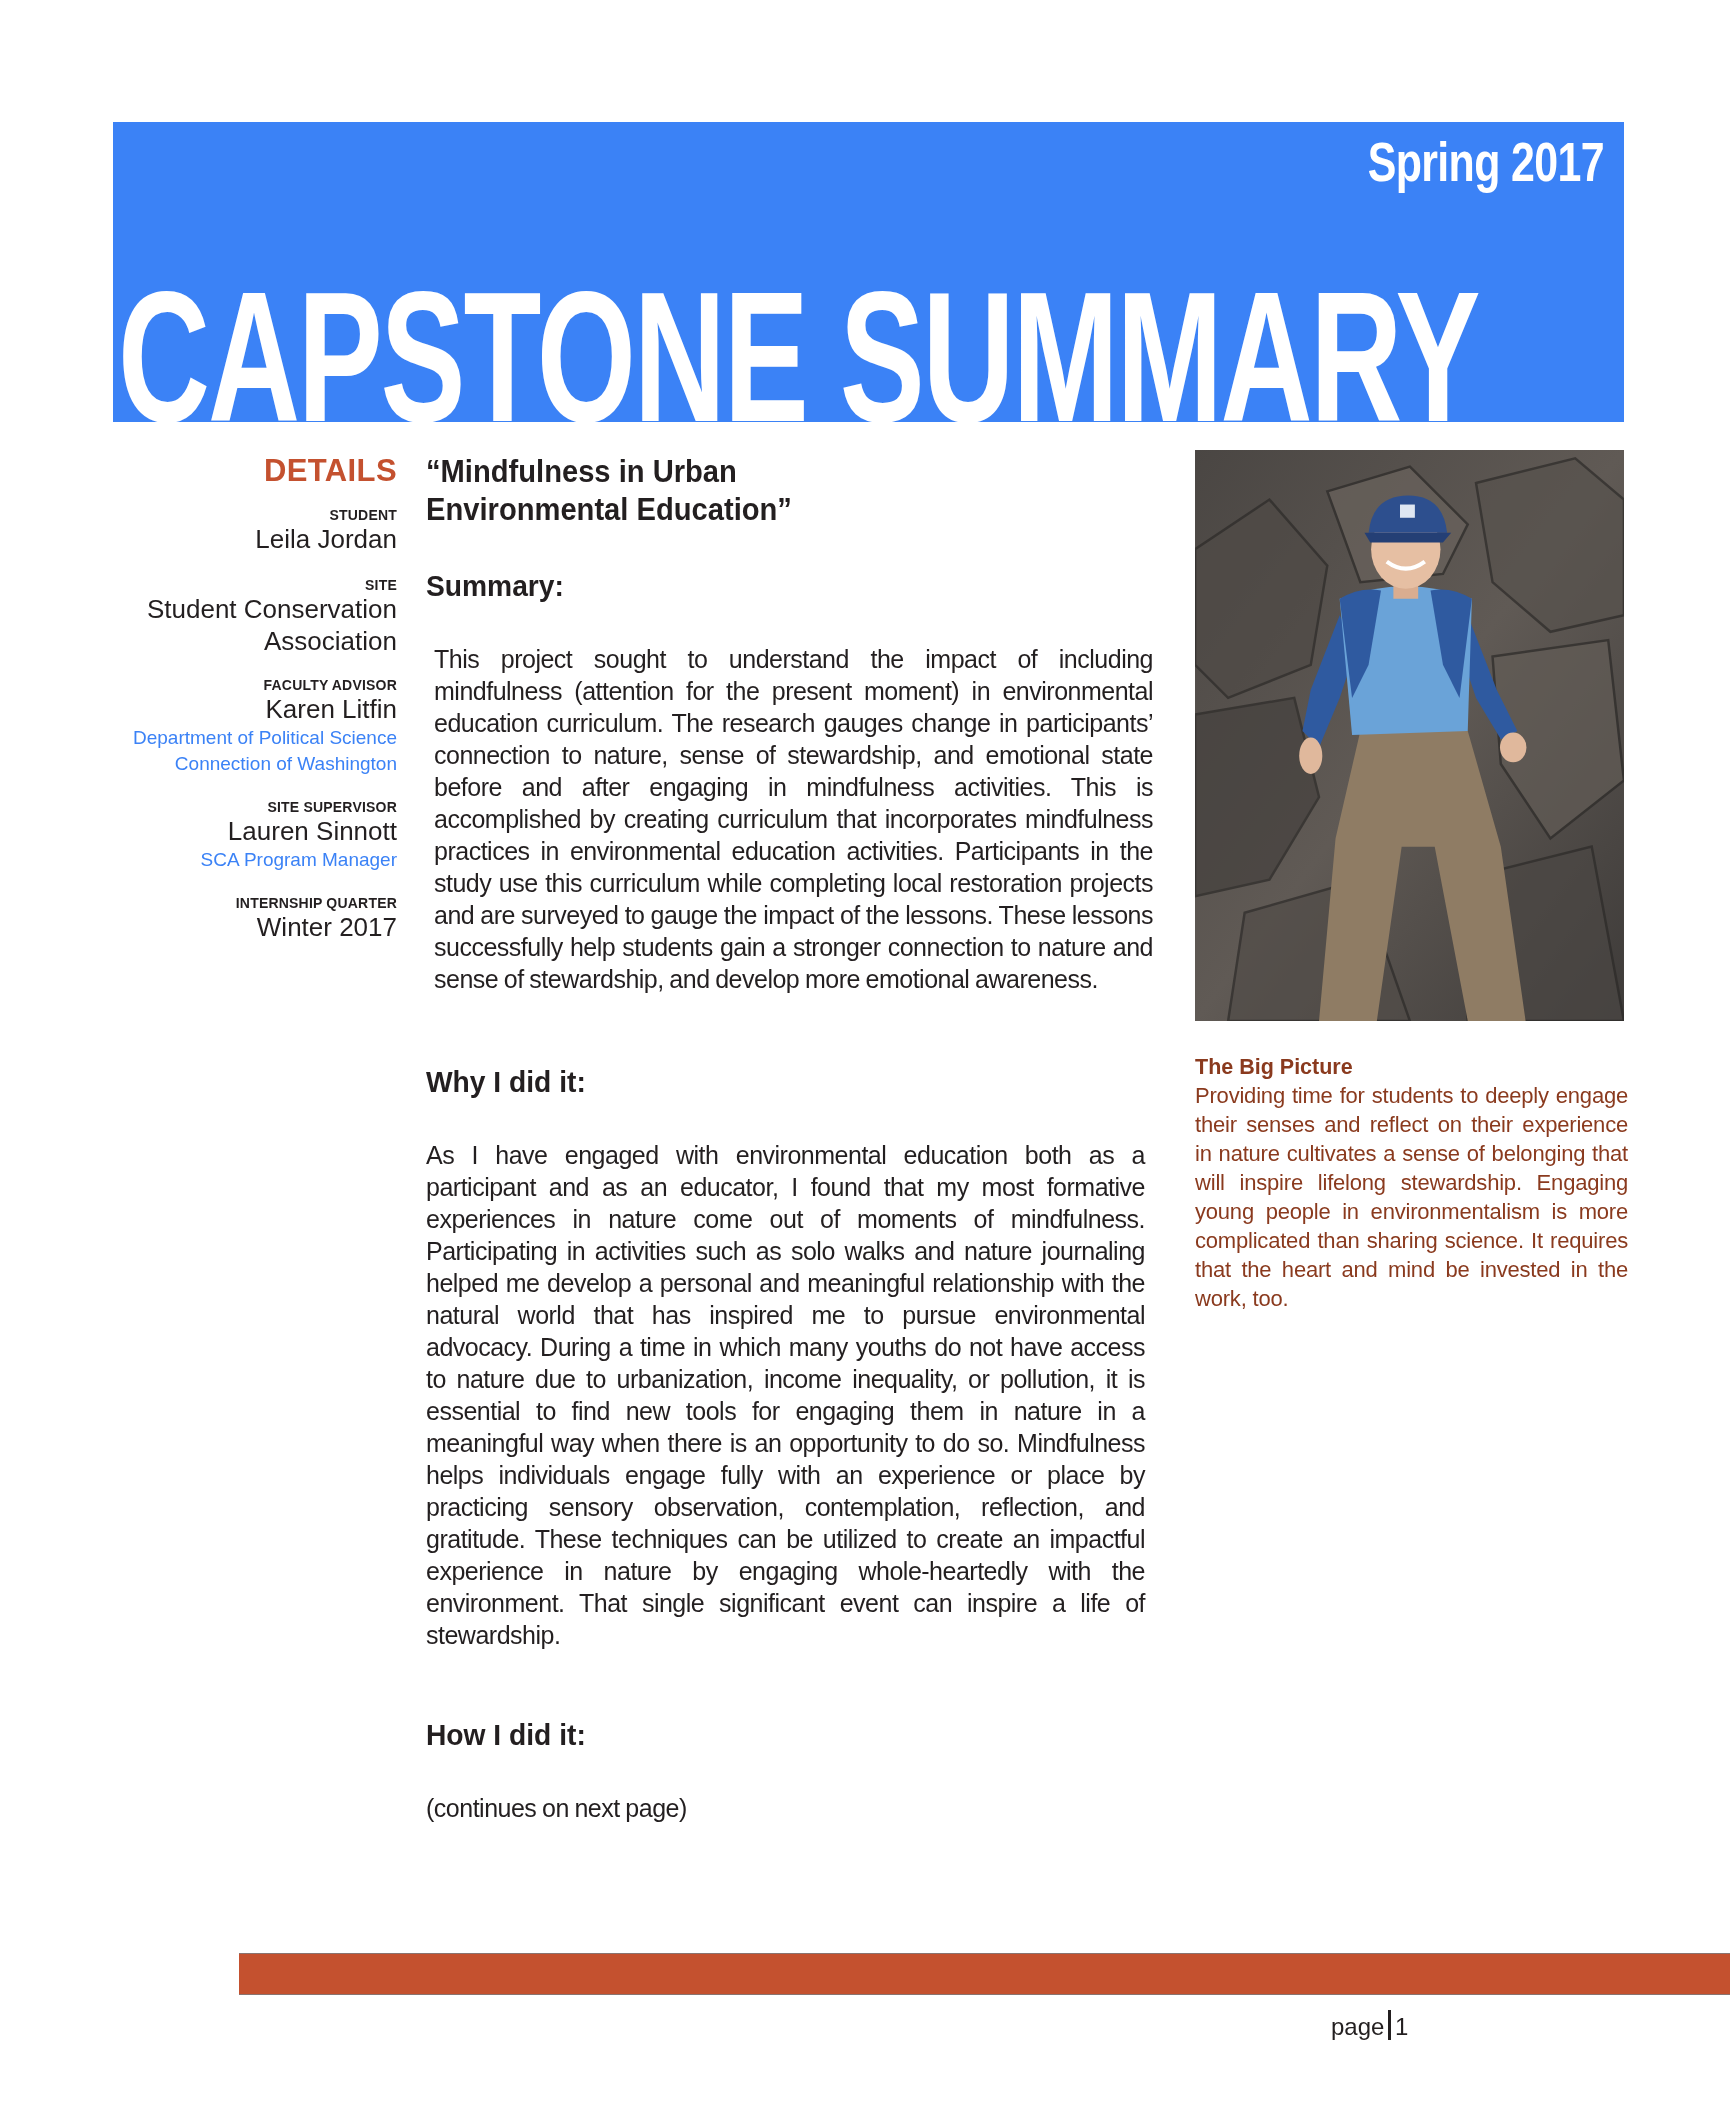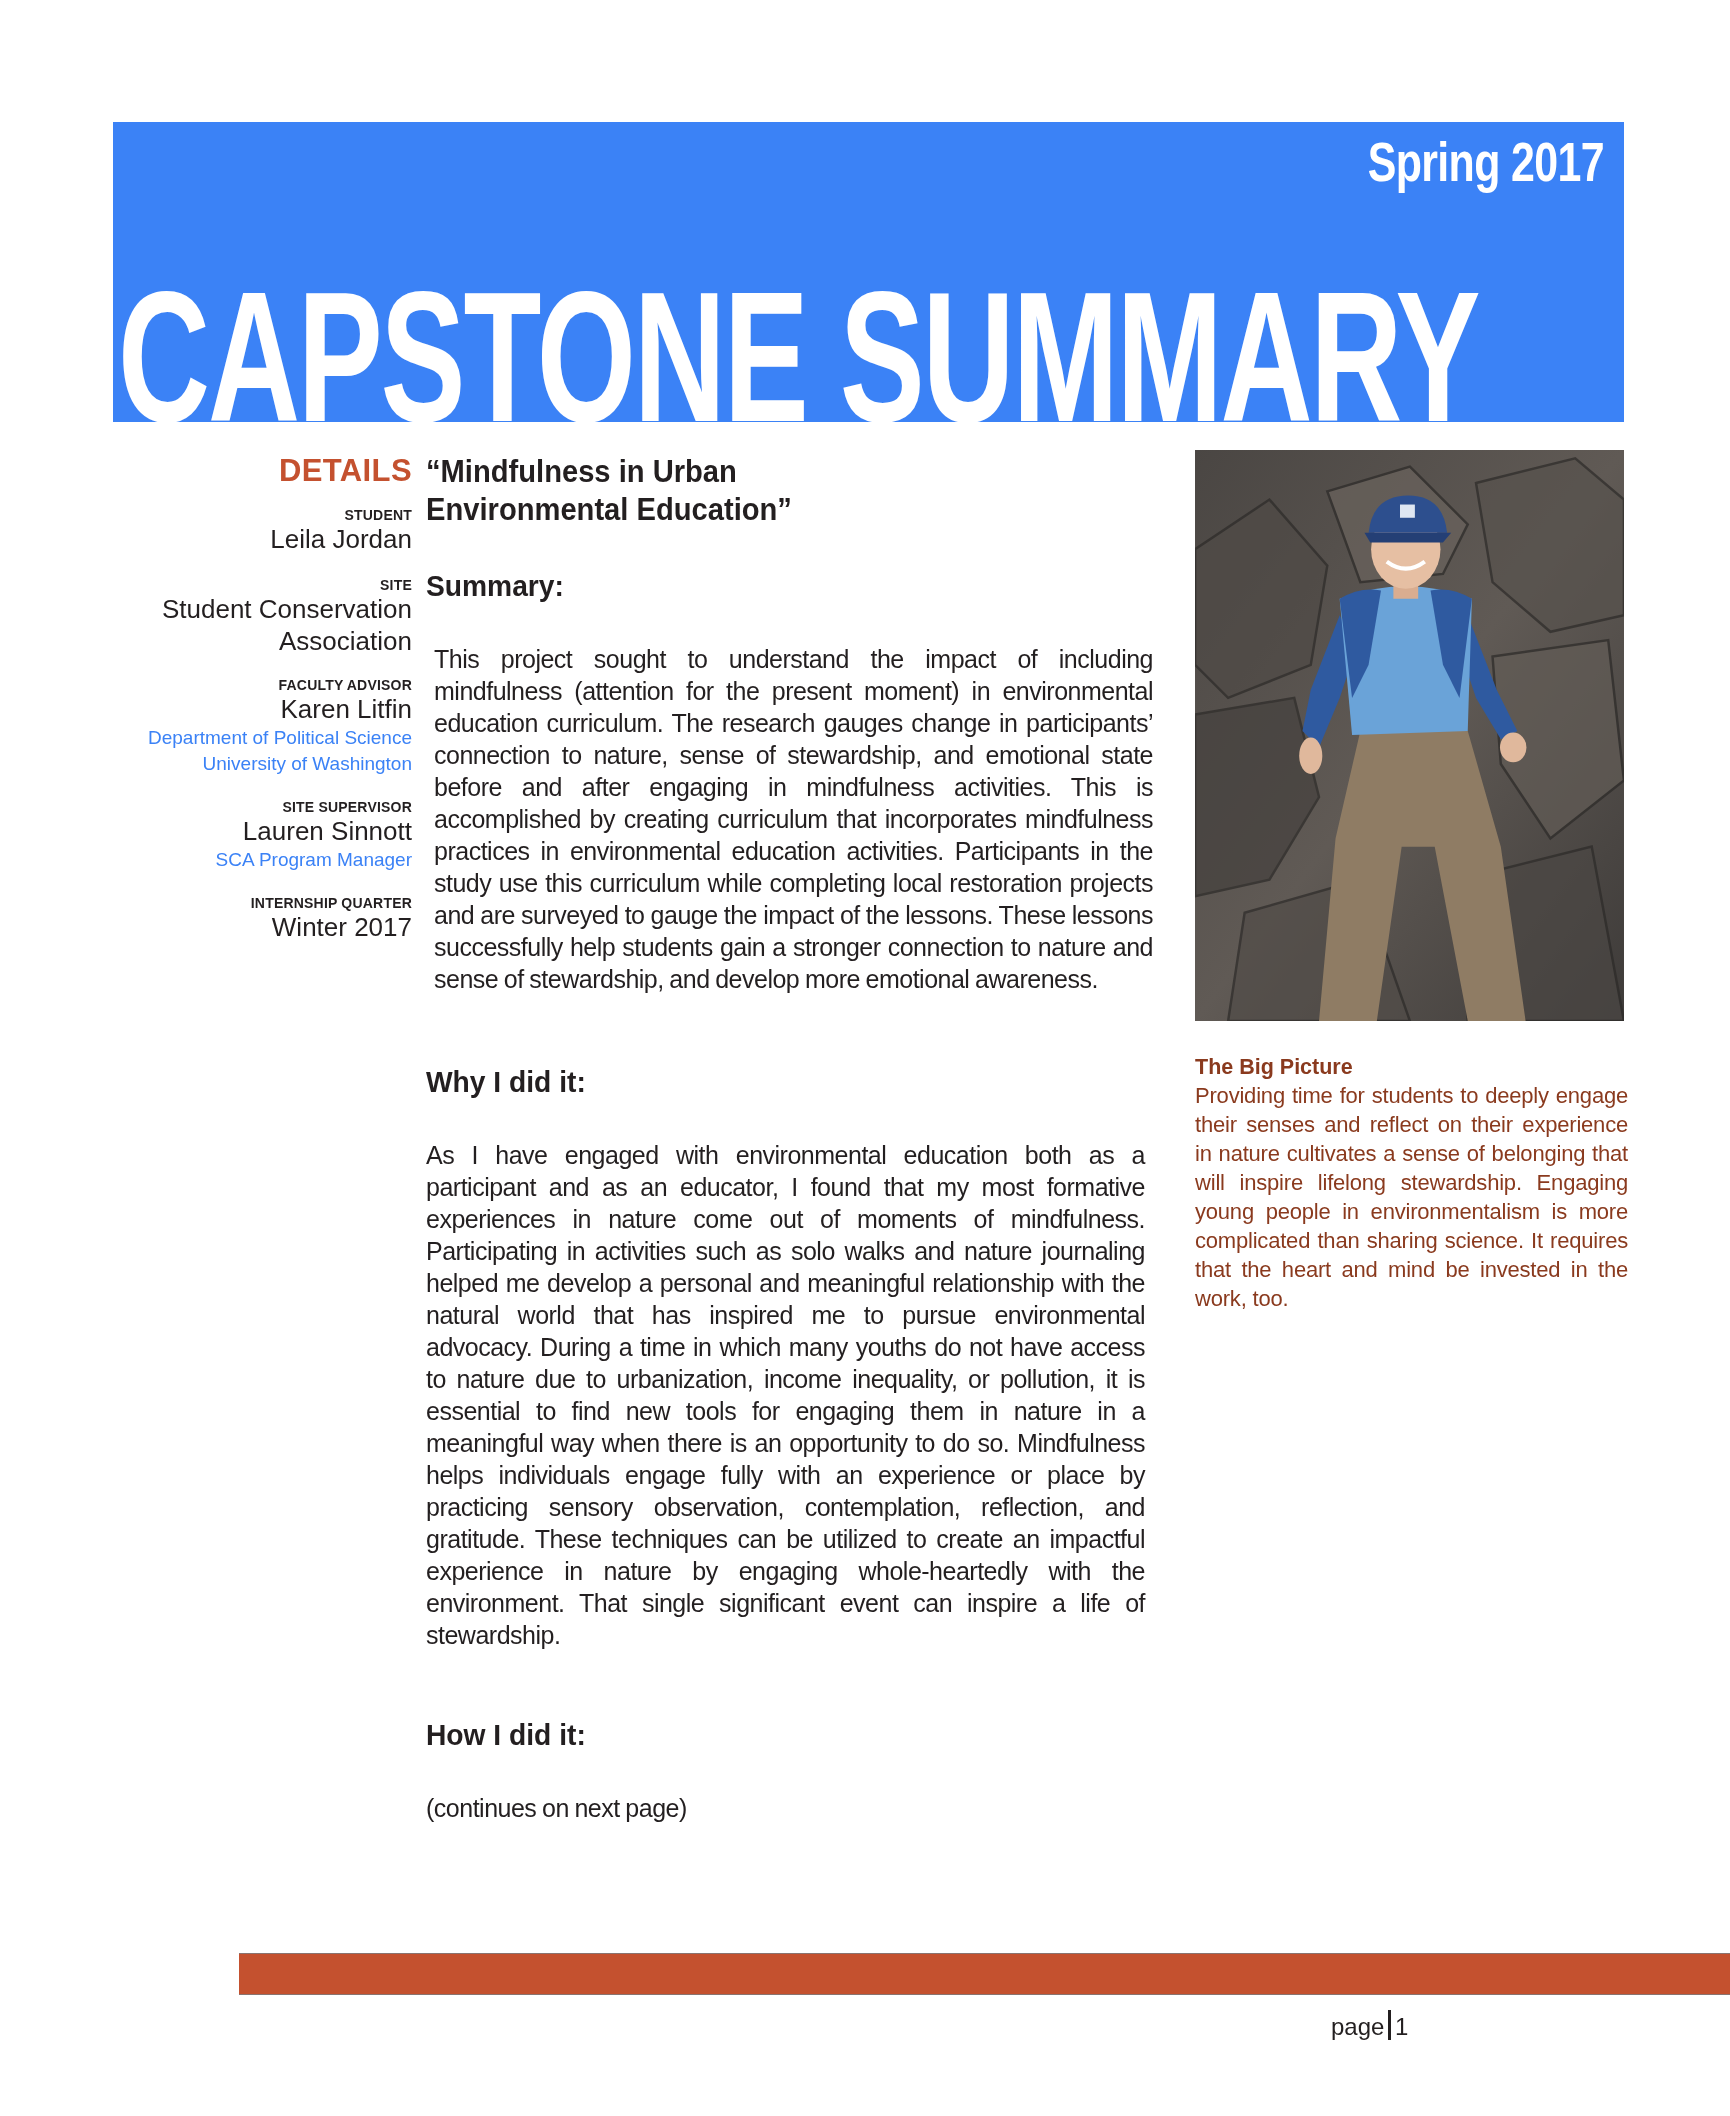--- a/index.html
+++ b/index.html
@@ -11,21 +11,21 @@
             background: #3b82f6; overflow: hidden; }
   .banner .season { position: absolute; right: 20px; top: 8.3px; color: #fff;
             font-family: "Liberation Sans", sans-serif; font-weight: bold; font-size: 55px;
             transform: scaleX(0.78); transform-origin: right top; letter-spacing: -0.8px; }
   .banner .title { position: absolute; left: 5px; bottom: -28px; color: #fff;
             font-family: "Liberation Sans", sans-serif; font-weight: bold; font-size: 186px;
             line-height: 1; white-space: nowrap; transform: scaleX(0.686); transform-origin: left bottom;
             letter-spacing: -3.3px; }
 
   
-  .details { position: absolute; left: 98px; top: 453px; width: 314px; text-align: right; }
+  .details { position: absolute; left: 83px; top: 453px; width: 314px; text-align: right; }
   .details .heading { color: #c4512f; font-weight: bold; font-size: 31px; margin-bottom: 18px; letter-spacing: 0.4px; }
   .details .label { font-weight: bold; font-size: 14px; letter-spacing: 0.2px; color: #231f20; margin-top: 16.5px; }
   .details .value { font-size: 26px; line-height: 32px; color: #231f20; }
   .details .sub { font-size: 19px; line-height: 26.5px; color: #3b82f6; }
 
   
   .main { position: absolute; left: 426px; top: 453px; width: 719px; }
   .main .proj-title { font-weight: bold; font-size: 31px; line-height: 38px; transform: scaleX(0.94); transform-origin: left top; }
   .main h2 { font-weight: bold; font-size: 30px; margin: 0; transform: scaleX(0.94); transform-origin: left top; }
   .main p { margin: 0; font-size: 25px; line-height: 32px; text-align: justify; letter-spacing: -0.5px; word-spacing: -0.8px; }
@@ -65,21 +65,21 @@
   <div class="label">STUDENT</div>
   <div class="value">Leila Jordan</div>
 
   <div class="label" style="margin-top:21.5px">SITE</div>
   <div class="value">Student Conservation</div>
   <div class="value">Association</div>
 
   <div class="label" style="margin-top:20px">FACULTY ADVISOR</div>
   <div class="value">Karen Litfin</div>
   <div class="sub">Department of Political Science</div>
-  <div class="sub">University of Washington</div>
+  <div class="sub">Connection of Washington</div>
 
   <div class="label" style="margin-top:21.5px">SITE SUPERVISOR</div>
   <div class="value">Lauren Sinnott</div>
   <div class="sub">SCA Program Manager</div>
 
   <div class="label" style="margin-top:21.5px">INTERNSHIP QUARTER</div>
   <div class="value">Winter 2017</div>
 </div>
 
 <div class="main">

